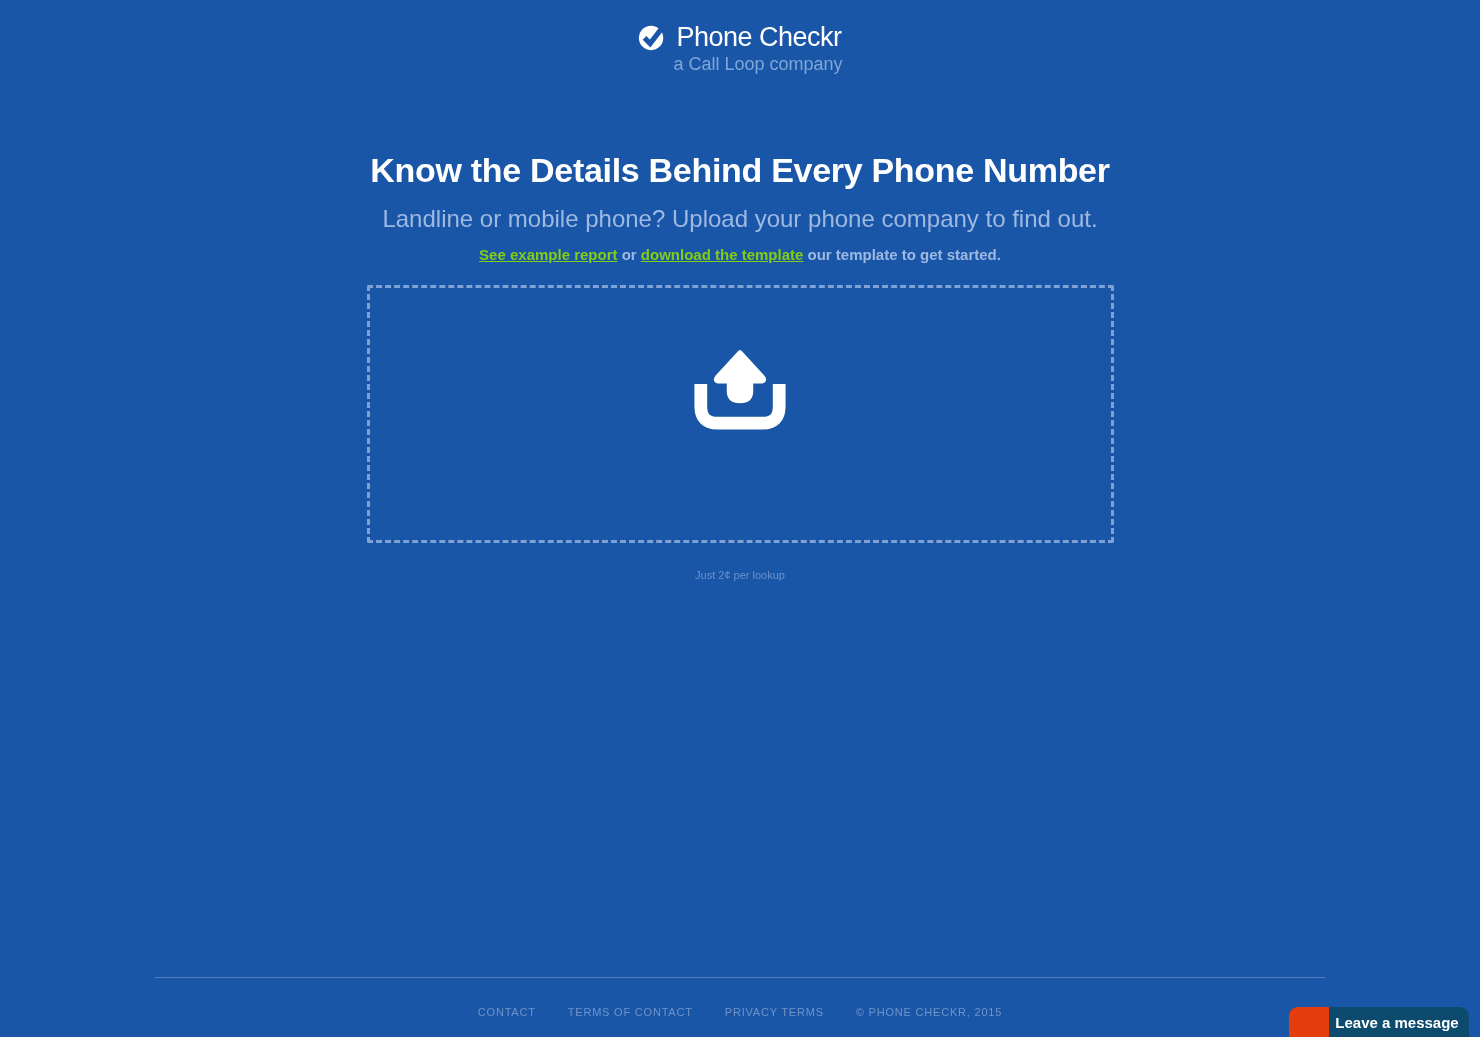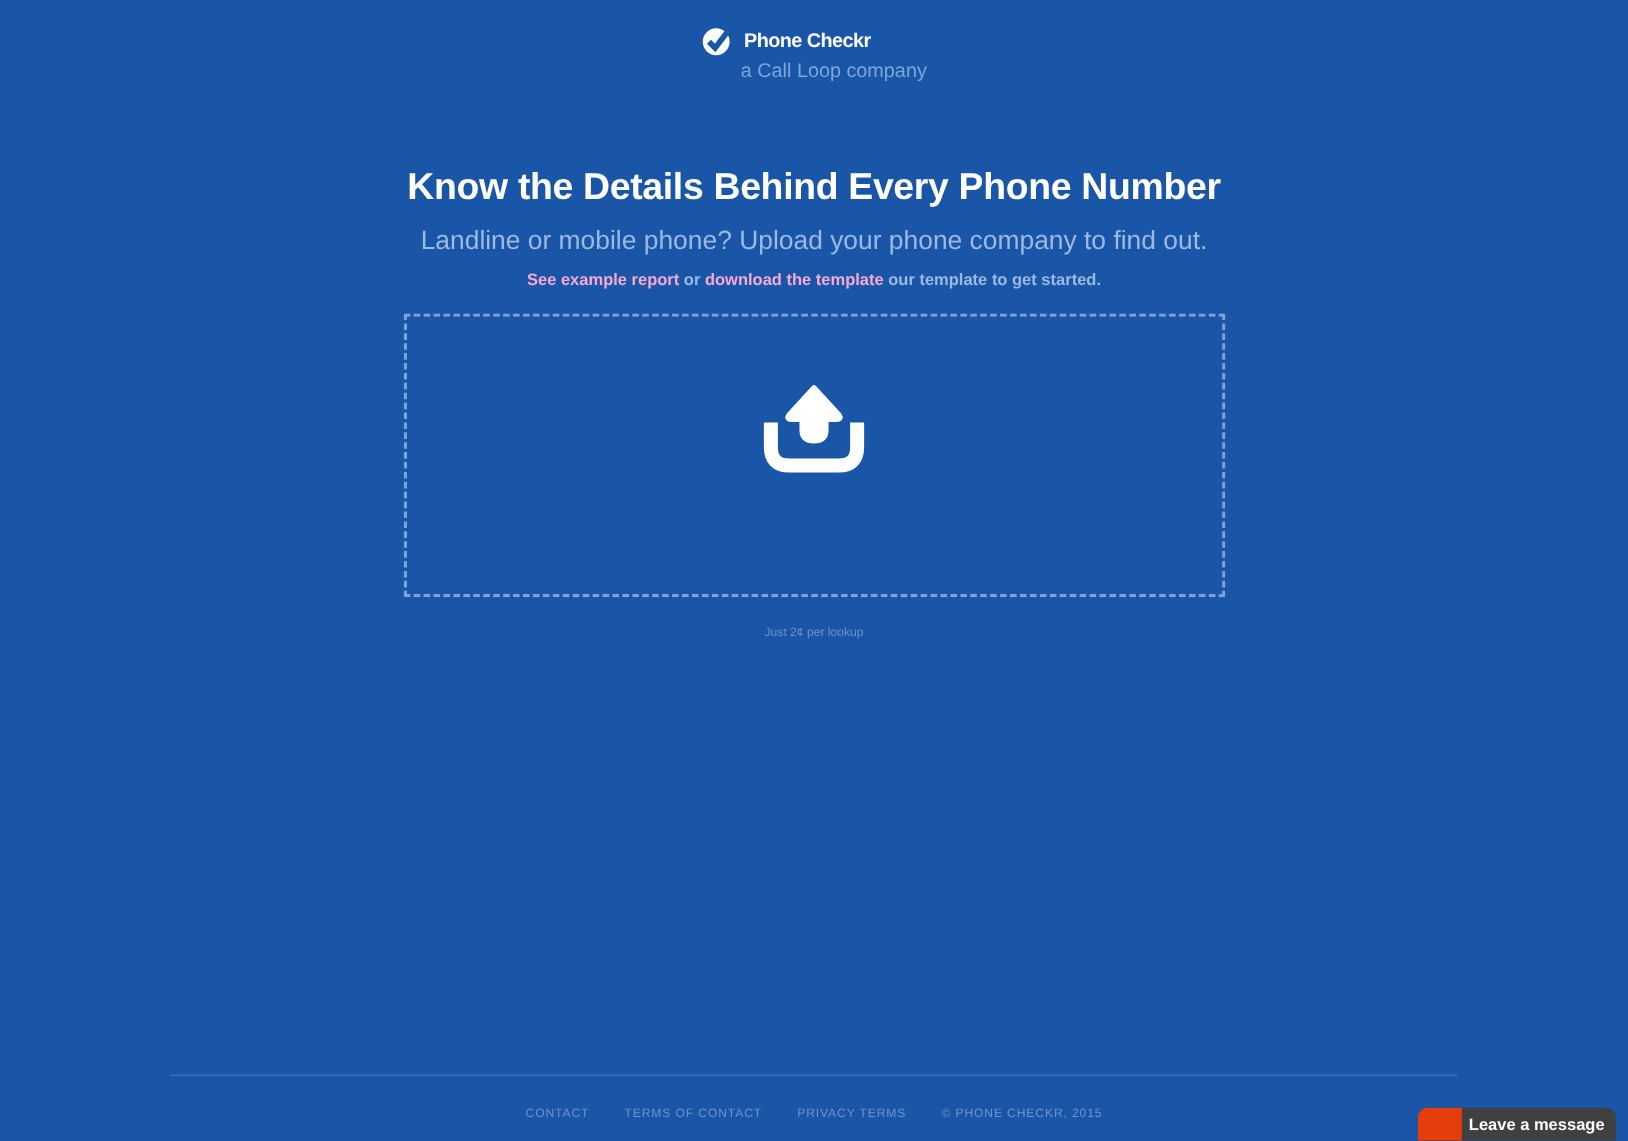--- a/index.html
+++ b/index.html
@@ -13,22 +13,22 @@
     overflow: hidden;
   }
 
   
   .header { text-align: center; padding-top: 22px; }
   .logo-wrap { display: inline-block; }
   .logo-row { display: flex; align-items: center; gap: 9px; }
   .logo-mark { width: 30px; height: 30px; display: block; }
   .logo-text {
     color: #ffffff;
-    font-size: 18px;
-    font-weight: 700;
+    font-size: 27px;
+    font-weight: 400;
     letter-spacing: -0.5px;
     line-height: 1;
   }
   .tagline {
     color: #7ea6d8;
     font-size: 18px;
     margin-top: 2px;
     margin-left: 36px;
     text-align: left;
   }
@@ -50,21 +50,22 @@
     font-weight: 400;
   }
   .links-line {
     margin: 13px 0 0;
     text-align: center;
     color: #9db9e3;
     font-size: 15px;
     font-weight: 700;
   }
   .links-line a {
-    color: #f9a8d4;
+    color: #84cc16;
+    text-decoration: underline;
     cursor: pointer;
   }
 
   
   .dropzone {
     width: 747px;
     height: 258px;
     border: 3px dashed #7ea2d4;
     border-radius: 2px;
     margin: 22px auto 0;
@@ -112,21 +113,21 @@
   .chat {
     position: absolute;
     right: 11px;
     bottom: 0;
     width: 180px;
     height: 30px;
     border-radius: 9px 9px 0 0;
     overflow: hidden;
     display: flex;
     cursor: pointer;
-    background: #404040;
+    background: #0c4a6e;
   }
   .chat-left { width: 40px; height: 100%; background: #e63d0c; }
   .chat-label {
     flex: 1;
     display: flex;
     align-items: center;
     justify-content: center;
     color: #ffffff;
     font-weight: 700;
     font-size: 15px;

